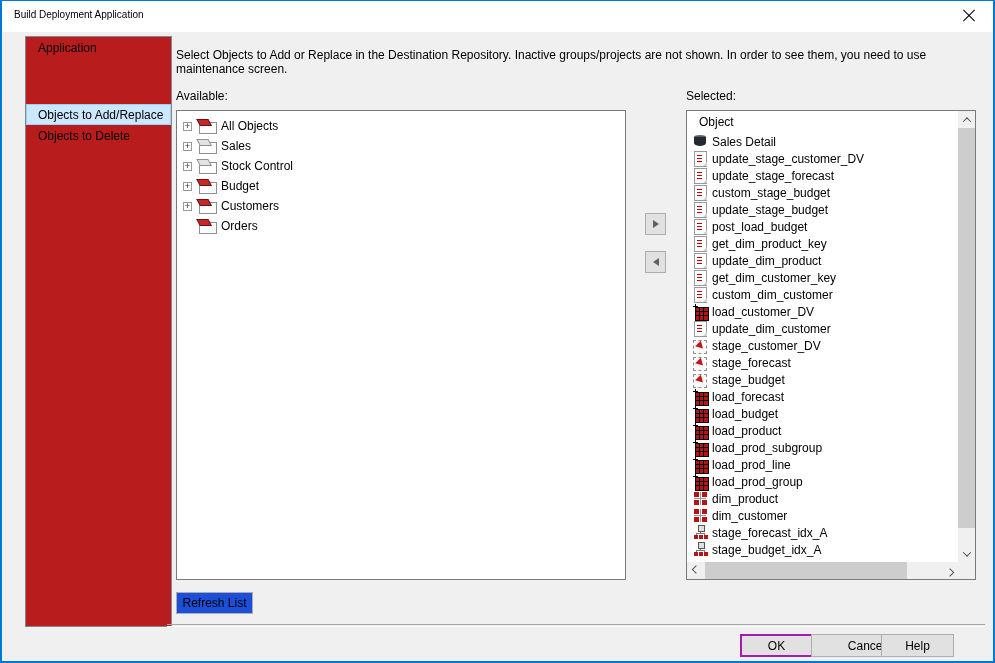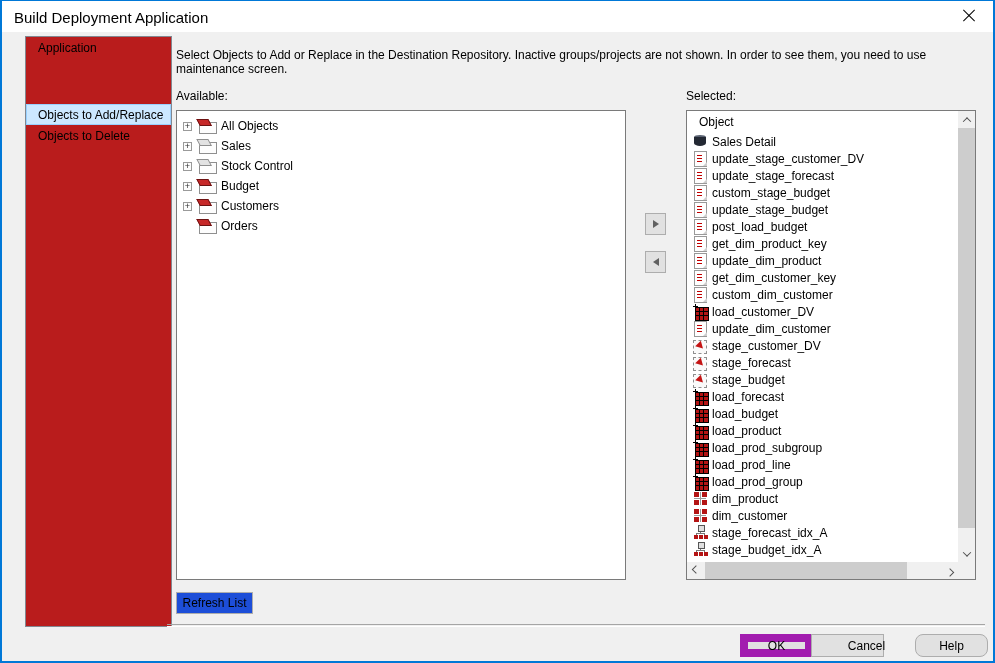--- a/index.html
+++ b/index.html
@@ -5,21 +5,21 @@
   * { margin:0; padding:0; box-sizing:border-box; }
   html,body { background:#d0d0d0; font-family:"Liberation Sans", sans-serif; }
   #window {
     position:relative; width:995px; height:663px;
     background:#f0f0f0; overflow:hidden;
     border:2px solid #0078d7; border-top-width:1px;
     font-size:12px; color:#000;
   }
   
   .titlebar { position:absolute; left:0; top:0; right:0; height:31px; background:#ffffff; }
-  .title-text { position:absolute; left:12px; top:8px; font-size:15px; color:#000; }
+  .title-text { position:absolute; left:12px; top:8px; font-size:10px; color:#000; }
   .close-btn { position:absolute; right:2px; top:0; width:45px; height:30px; cursor:pointer; }
   .close-x { position:absolute; left:50%; top:50%; width:14px; height:14px; transform:translate(-50%,-50%); }
   .close-x::before,.close-x::after { content:""; position:absolute; left:-1px; top:6px; width:16px; height:1px; background:#000; }
   .close-x::before { transform:rotate(45deg); }
   .close-x::after  { transform:rotate(-45deg); }
   
   .sidebar { position:absolute; left:23px; top:35px; width:147px; height:591px; background:#b91c1c; border:1px solid #828790; }
   .side-item { height:21px; display:flex; align-items:center; padding-left:11px; border:1px solid transparent; cursor:default; }
   .side-item.selected { background:#cce8ff; border-color:#99d1ff;margin-top:46px; }
   
@@ -89,23 +89,23 @@
   .chev.up    { transform:rotate(-135deg) translate(-1px,-1px); }
   .chev.down  { transform:rotate(45deg) translate(-1px,-1px); }
   .chev.left  { transform:rotate(135deg) translate(-1px,1px); }
   .chev.right { transform:rotate(-45deg) translate(-1px,1px); }
   .vthumb { position:absolute; left:0; top:17px; width:17px; height:400px; background:#cdcdcd; }
   .hthumb { position:absolute; top:0; left:18px; width:202px; height:17px; background:#cdcdcd; }
   
   .refresh-btn { position:absolute; left:174px; top:591px; width:77px; height:22px; background:#1d4ed8; border:1px solid #adadad; font-size:12px; display:flex; align-items:center; justify-content:center; cursor:pointer; }
   .divider { position:absolute; left:165px; top:623px; right:8px; height:2px; border-top:1px solid #a5a5a5; box-shadow:0 1px 0 #fff; }
   .btn { position:absolute; top:633px; width:73px; height:23px; background:#e1e1e1; border:1px solid #adadad; font-size:12px; display:flex; align-items:center; justify-content:center; cursor:pointer; }
-  #ok-btn { left:738px; border:8px solid #a21caf; }
+  #ok-btn { left:738px; border:2px solid #a21caf; }
   #cancel-btn { left:809px;padding-left:38px; }
-  #help-btn { left:913px;border-radius:8px; }
+  #help-btn { left:879px; }
 </style>
 </head>
 <body>
 
 <div id="window">
 
   <div class="titlebar">
     <span class="title-text">Build Deployment Application</span>
     <div class="close-btn">
       <span class="close-x"></span>

